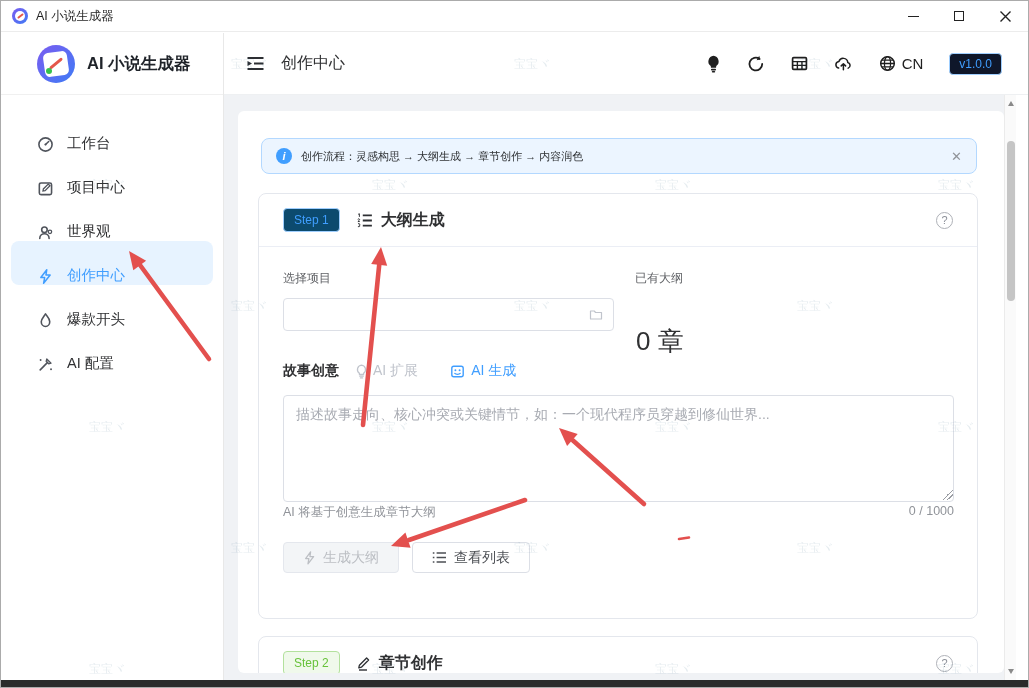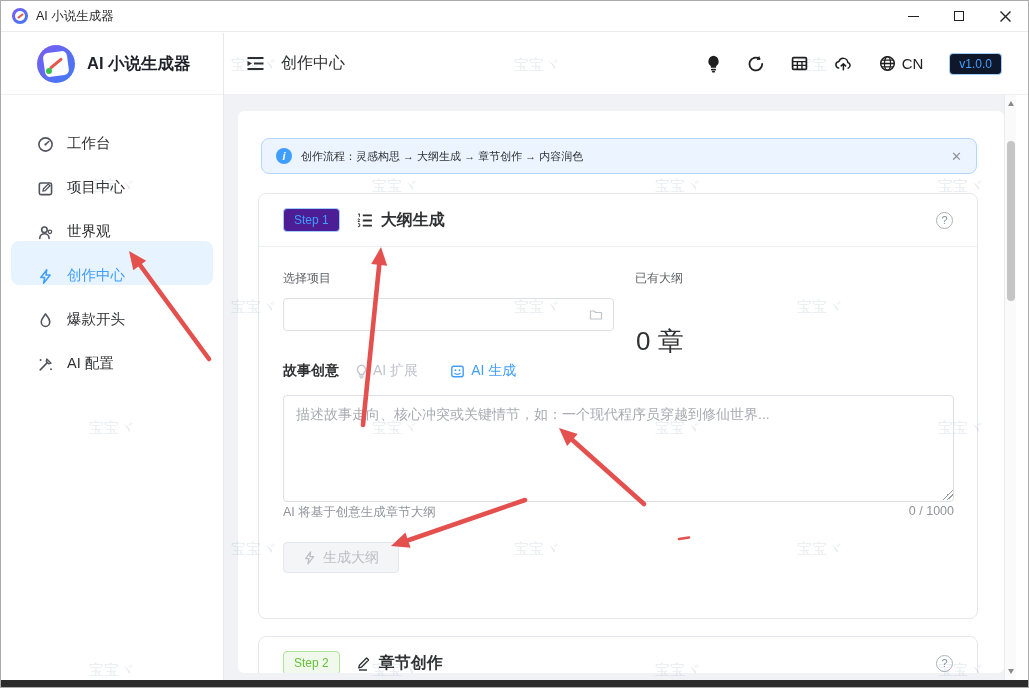--- a/index.html
+++ b/index.html
@@ -49,21 +49,21 @@
   .banner { position:absolute; left:23px; top:27px; width:716px; height:36px; background:#ecf5ff; border:1px solid #b3d8ff; border-radius:8px; display:flex; align-items:center; padding:0 14px; }
   .info-ico { width:16px; height:16px; border-radius:50%; background:#409eff; color:#fff; font-size:11px; font-weight:bold; font-style:italic; display:flex; align-items:center; justify-content:center; flex:0 0 auto; }
   .banner-text { font-size:11px; color:#2f3235; margin-left:9px; }
   .banner-close { margin-left:auto; color:#909399; font-size:13px; }
 
   .card { position:absolute; left:20px; width:720px; background:#fff; border:1px solid #e4e7ed; border-radius:8px; }
   .card.step1 { top:82px; height:426px; }
   .card.step2 { top:525px; height:80px; }
   .card-head { height:53px; display:flex; align-items:center; padding:0 24px; border-bottom:1px solid #ebeef5; }
   .step-badge { font-size:12px; border-radius:4px; padding:4px 10px; }
-  .step-badge.blue { color:#409eff; background:#4c1d95; border:1px solid #a0cfff; }
+  .step-badge.blue { color:#409eff; background:#0c4a6e; border:1px solid #a0cfff; }
   .step-badge.green { color:#67c23a; background:#f0f9eb; border:1px solid #b3e19d; }
   .head-ico { margin-left:16px; color:#2d2f33; display:flex; }
   .card-title { font-size:16px; font-weight:bold; color:#303133; margin-left:7px; }
   .help-circle { margin-left:auto; width:17px; height:17px; border-radius:50%; border:1.4px solid #aeb1b7; color:#8b8f98; font-size:11px; display:flex; align-items:center; justify-content:center; }
 
   .form-label { font-size:12px; color:#606266; }
   .lbl-select { position:absolute; left:24px; top:76px; }
   .lbl-outline { position:absolute; left:376px; top:76px; }
   .select-box { position:absolute; left:24px; top:104px; width:331px; height:33px; border:1px solid #dcdfe6; border-radius:4px; background:#fff; display:flex; align-items:center; justify-content:flex-end; padding-right:10px; color:#c0c4cc; }
   .outline-count { position:absolute; left:377px; top:130px; font-size:26px; color:#303133; }
@@ -83,21 +83,21 @@
   .scrollbar { position:absolute; left:780px; top:0; width:12px; height:587px; background:#fafafa; border-left:1px solid #ebebeb; }
   .sb-thumb { position:absolute; left:2px; top:46px; width:8px; height:160px; background:#c5c5c5; border-radius:4px; }
   .sb-arrow { position:absolute; left:2.5px; width:0; height:0; border-left:3.5px solid transparent; border-right:3.5px solid transparent; }
   .sb-up { top:6px; border-bottom:5px solid #8a8a8a; }
   .sb-down { bottom:8px; border-top:5px solid #8a8a8a; }
 
   .bottom-band { position:absolute; left:0; bottom:0; width:1029px; height:7px; background:#2b2b2b; }
 
   
   .wm-layer { position:absolute; inset:0; z-index:50; pointer-events:none; overflow:hidden; }
-  .wm { position:absolute; font-size:15px; color:#0c4a6e; opacity:.10; white-space:nowrap; }
+  .wm { position:absolute; font-size:12px; color:#0c4a6e; opacity:.10; white-space:nowrap; }
   .arrows { position:absolute; inset:0; z-index:60; pointer-events:none; }
 
   svg.i { display:block; }
 </style>
 </head>
 <body>
 
 <div class="window">
 
   <div class="titlebar">
@@ -294,20 +294,27 @@
             <span>AI 将基于创意生成章节大纲</span>
             <span>0 / 1000</span>
           </div>
 
           <div class="btn-row">
             <div class="btn disabled">
               <svg class="i" width="13" height="14" viewBox="0 0 12 13">
                   <path d="M7 0.8 L2.4 7 H5.4 L4.6 12 L9.8 5.2 H6.4 Z" fill="none" stroke="#bcbfc4" stroke-width="1.2" stroke-linejoin="round"></path>
                 </svg>
               <span>生成大纲</span>
+            </div>
+            <div class="btn plain">
+              <svg class="i" width="15" height="13" viewBox="0 0 15 13">
+                  <path d="M4.6 2 H14 M4.6 6.5 H14 M4.6 11 H14" stroke="#4c4f54" stroke-width="1.6"></path>
+                  <path d="M0.8 2 H2.4 M0.8 6.5 H2.4 M0.8 11 H2.4" stroke="#4c4f54" stroke-width="1.6"></path>
+                </svg>
+              <span>查看列表</span>
             </div>
           </div>
         </div>
 
         <div class="card step2">
           <div class="card-head">
             <span class="step-badge green">Step 2</span>
             <span class="head-ico">
                 <svg class="i" width="16" height="16" viewBox="0 0 16 16">
                   <path d="M3.4 10.2 L10.6 3 L12.6 5 L5.4 12.2 L2.8 12.8 Z" fill="none" stroke="#2d2f33" stroke-width="1.3" stroke-linejoin="round"></path>

